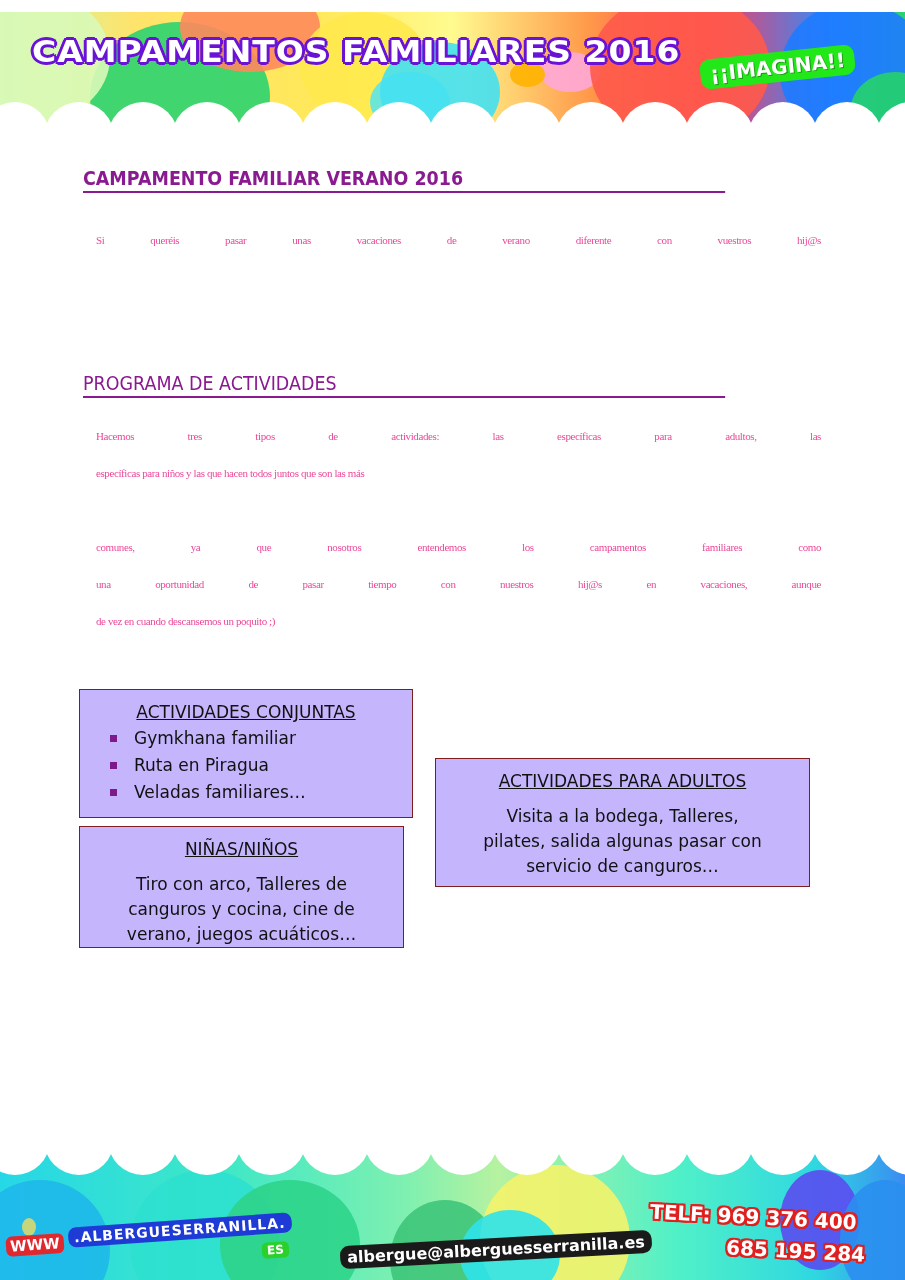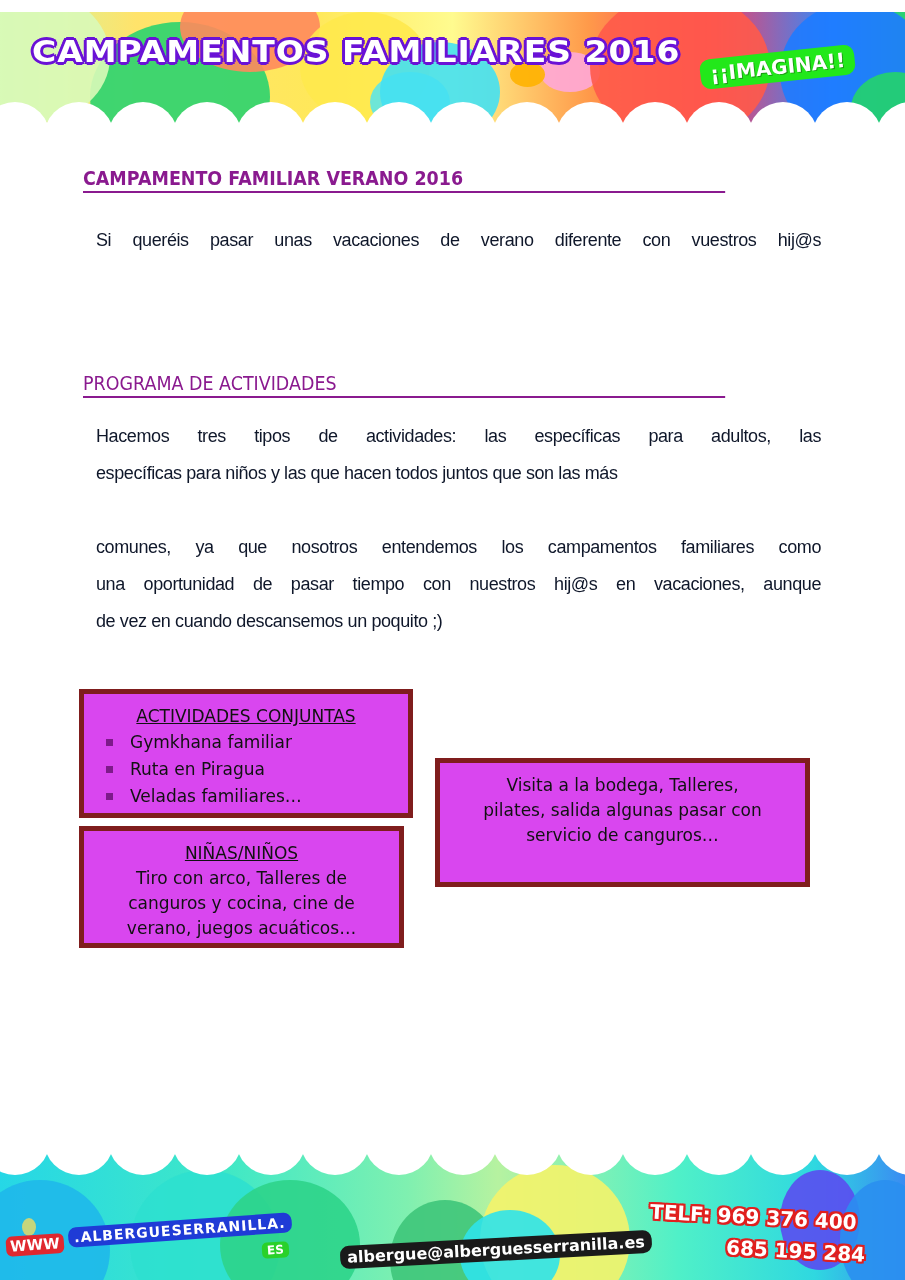--- a/index.html
+++ b/index.html
@@ -62,34 +62,34 @@
   
   .section-title {
     position: absolute; left: 83px; width: 698px;
     font-family: "DejaVu Sans", sans-serif; font-size: 19px; color: #8a1a8f;
     border-bottom: 2px solid #8a1a8f; padding-bottom: 1px; line-height: 24px;
     transform: scaleX(0.92); transform-origin: left;
   }
   .section-title.bold { font-weight: bold; }
   .para {
     position: absolute; left: 96px; width: 725px;
-    font-family: Liberation Sans, sans-serif; font-size: 18px; line-height: 37px;
-    text-align: justify; color: #0f172a;
+    font-family: Liberation Serif, serif; font-size: 11px; line-height: 37px;
+    text-align: justify; color: #ec4899;
     letter-spacing: -0.4px;
   }
   .para .line { display: block; text-align: justify; text-align-last: justify; height: 37px; white-space: nowrap; }
   .para .line.last { text-align-last: left; }
 
   .box {
-    position: absolute; border: 5px solid #7f1d1d; background: #d946ef;
+    position: absolute; border: 1px solid #7f1d1d; background: #c4b5fd;
     font-family: "DejaVu Sans", sans-serif; font-size: 17px; color: #111; line-height: 25px;
   }
   .box-title { display: block; text-decoration: underline; text-align: center; font-size: 17px; }
-  .box-body { text-align: center; }
-  .box ul { list-style: none; padding-left: 20px; }
+  .box-body { text-align: center; margin-top: 10px; }
+  .box ul { list-style: none; padding-left: 28px; }
   .box li { position: relative; padding-left: 26px; font-size: 17px; line-height: 27px; }
   .box li .bullet { position: absolute; left: 2px; top: 10px; width: 7px; height: 7px; background: #7d1a8a; }
 </style>
 </head>
 <body>
 
 <div class="banner-top">
   <div class="blob" style="left:90px;top:10px;width:180px;height:150px;background:#2bd36f;"></div>
   <div class="blob" style="left:-40px;top:-20px;width:150px;height:130px;background:#d9f9b8;"></div>
   <div class="blob" style="left:180px;top:-30px;width:140px;height:90px;background:#ff8a5c;"></div>
@@ -150,20 +150,21 @@
 <div class="box" style="left:79px;top:826px;width:325px;height:122px;padding-top:10px;">
   <span class="box-title">NIÑAS/NIÑOS</span>
   <div class="box-body">
     <div>Tiro con arco, Talleres de</div>
     <div>canguros y cocina, cine de</div>
     <div>verano, juegos acuáticos…</div>
   </div>
 </div>
 
 <div class="box" style="left:435px;top:758px;width:375px;height:129px;padding-top:10px;">
+  <span class="box-title">ACTIVIDADES PARA ADULTOS</span>
   <div class="box-body">
     <div>Visita a la bodega, Talleres,</div>
     <div>pilates, salida algunas pasar con</div>
     <div>servicio de canguros…</div>
   </div>
 </div>
 
 <div class="banner-bottom">
   <div class="blob" style="left:-30px;top:40px;width:140px;height:140px;background:#1fb8ea;"></div>
   <div class="blob" style="left:130px;top:30px;width:150px;height:150px;background:#2ee0cf;"></div>

